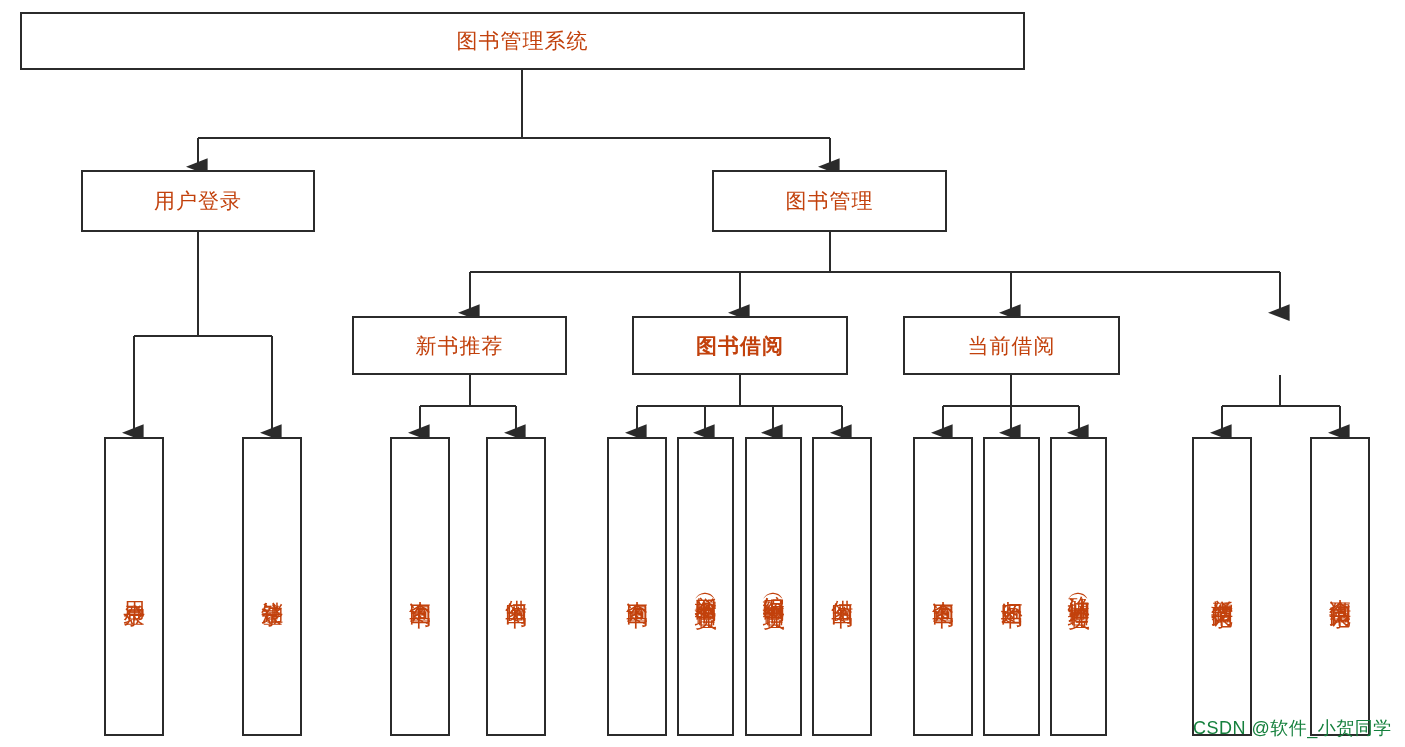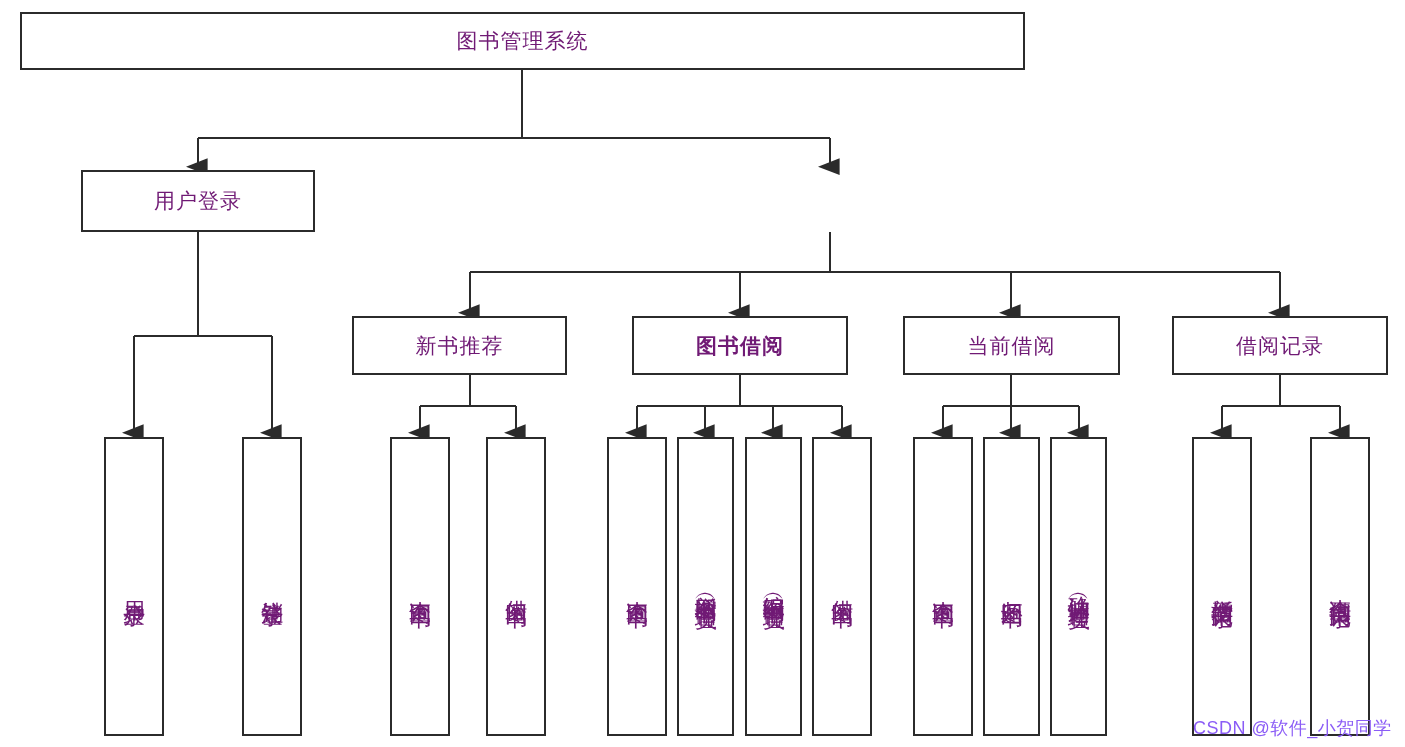--- a/index.html
+++ b/index.html
@@ -28,21 +28,21 @@
     pointer-events: none;
   }
   .node {
     position: absolute;
     box-sizing: border-box;
     background: #ffffff;
     border: 2px solid #2b2b2b;
     display: flex;
     align-items: center;
     justify-content: center;
-    color: #701a75;
+    color: #c2410c;
   }
   .node-h .node-label {
     font-size: 21px;
     line-height: 1.1;
     letter-spacing: 1px;
     white-space: nowrap;
   }
   .node-v {
     padding: 6px 0;
   }
@@ -51,21 +51,21 @@
     text-orientation: upright;
     font-size: 22px;
     line-height: 1.12;
     letter-spacing: 2px;
     text-align: center;
     max-height: 100%;
   }
   .watermark {
     position: absolute;
     font-size: 18px;
-    color: #8b5cf6;
+    color: #15803d;
     white-space: nowrap;
     letter-spacing: 0.5px;
     user-select: none;
   }
 </style>
 </head>
 <body>
 
 <div id="diagram-root">
 
@@ -121,32 +121,32 @@
     </g>
   </svg>
 
   <div class="node node-h" style="left:20px; top:12px; width:1005px; height:58px;">
     <span class="node-label">图书管理系统</span>
   </div>
 
   <div class="node node-h" style="left:81px; top:170px; width:234px; height:62px;">
     <span class="node-label">用户登录</span>
   </div>
+  <div class="node node-h" style="left:712px; top:170px; width:235px; height:62px;">
+    <span class="node-label">图书管理</span>
+  </div>
 
   <div class="node node-h" style="left:352px; top:316px; width:215px; height:59px;">
     <span class="node-label">新书推荐</span>
   </div>
   <div class="node node-h" style="left:632px; top:316px; width:216px; height:59px;font-weight:bold;">
     <span class="node-label">图书借阅</span>
   </div>
   <div class="node node-h" style="left:903px; top:316px; width:217px; height:59px;text-align:right;">
     <span class="node-label">当前借阅</span>
-  </div>
-  <div class="node node-h" style="left:1172px; top:316px; width:216px; height:59px;">
-    <span class="node-label">借阅记录</span>
   </div>
 
   <div class="node node-v" style="left:104px; top:437px; width:60px; height:299px;">
     <span class="node-label">用户登录</span>
   </div>
   <div class="node node-v" style="left:242px; top:437px; width:60px; height:299px;">
     <span class="node-label">注销登录</span>
   </div>
 
   <div class="node node-v" style="left:390px; top:437px; width:60px; height:299px;">

